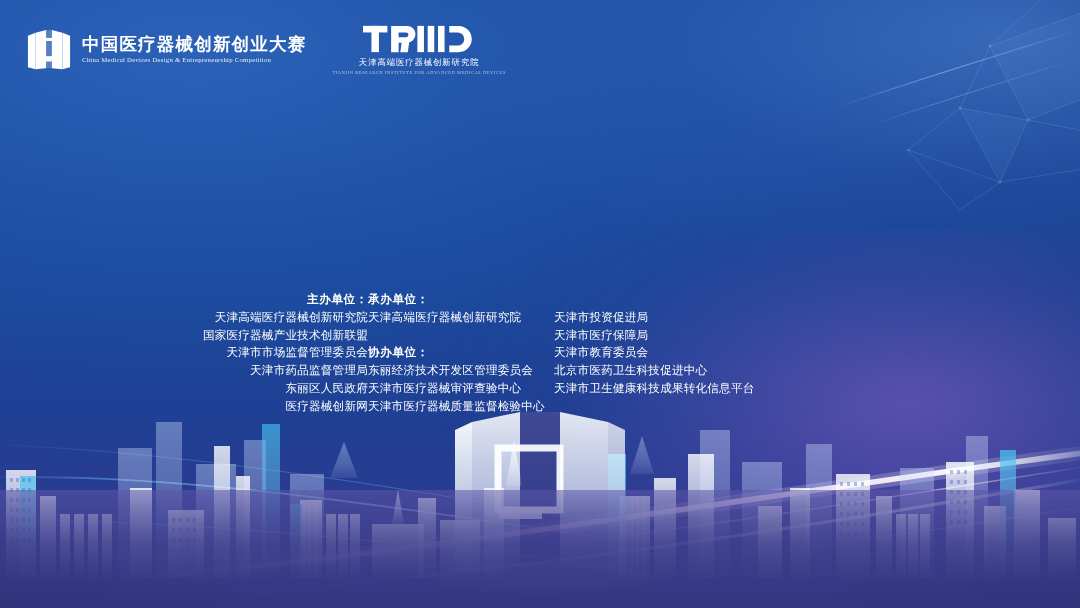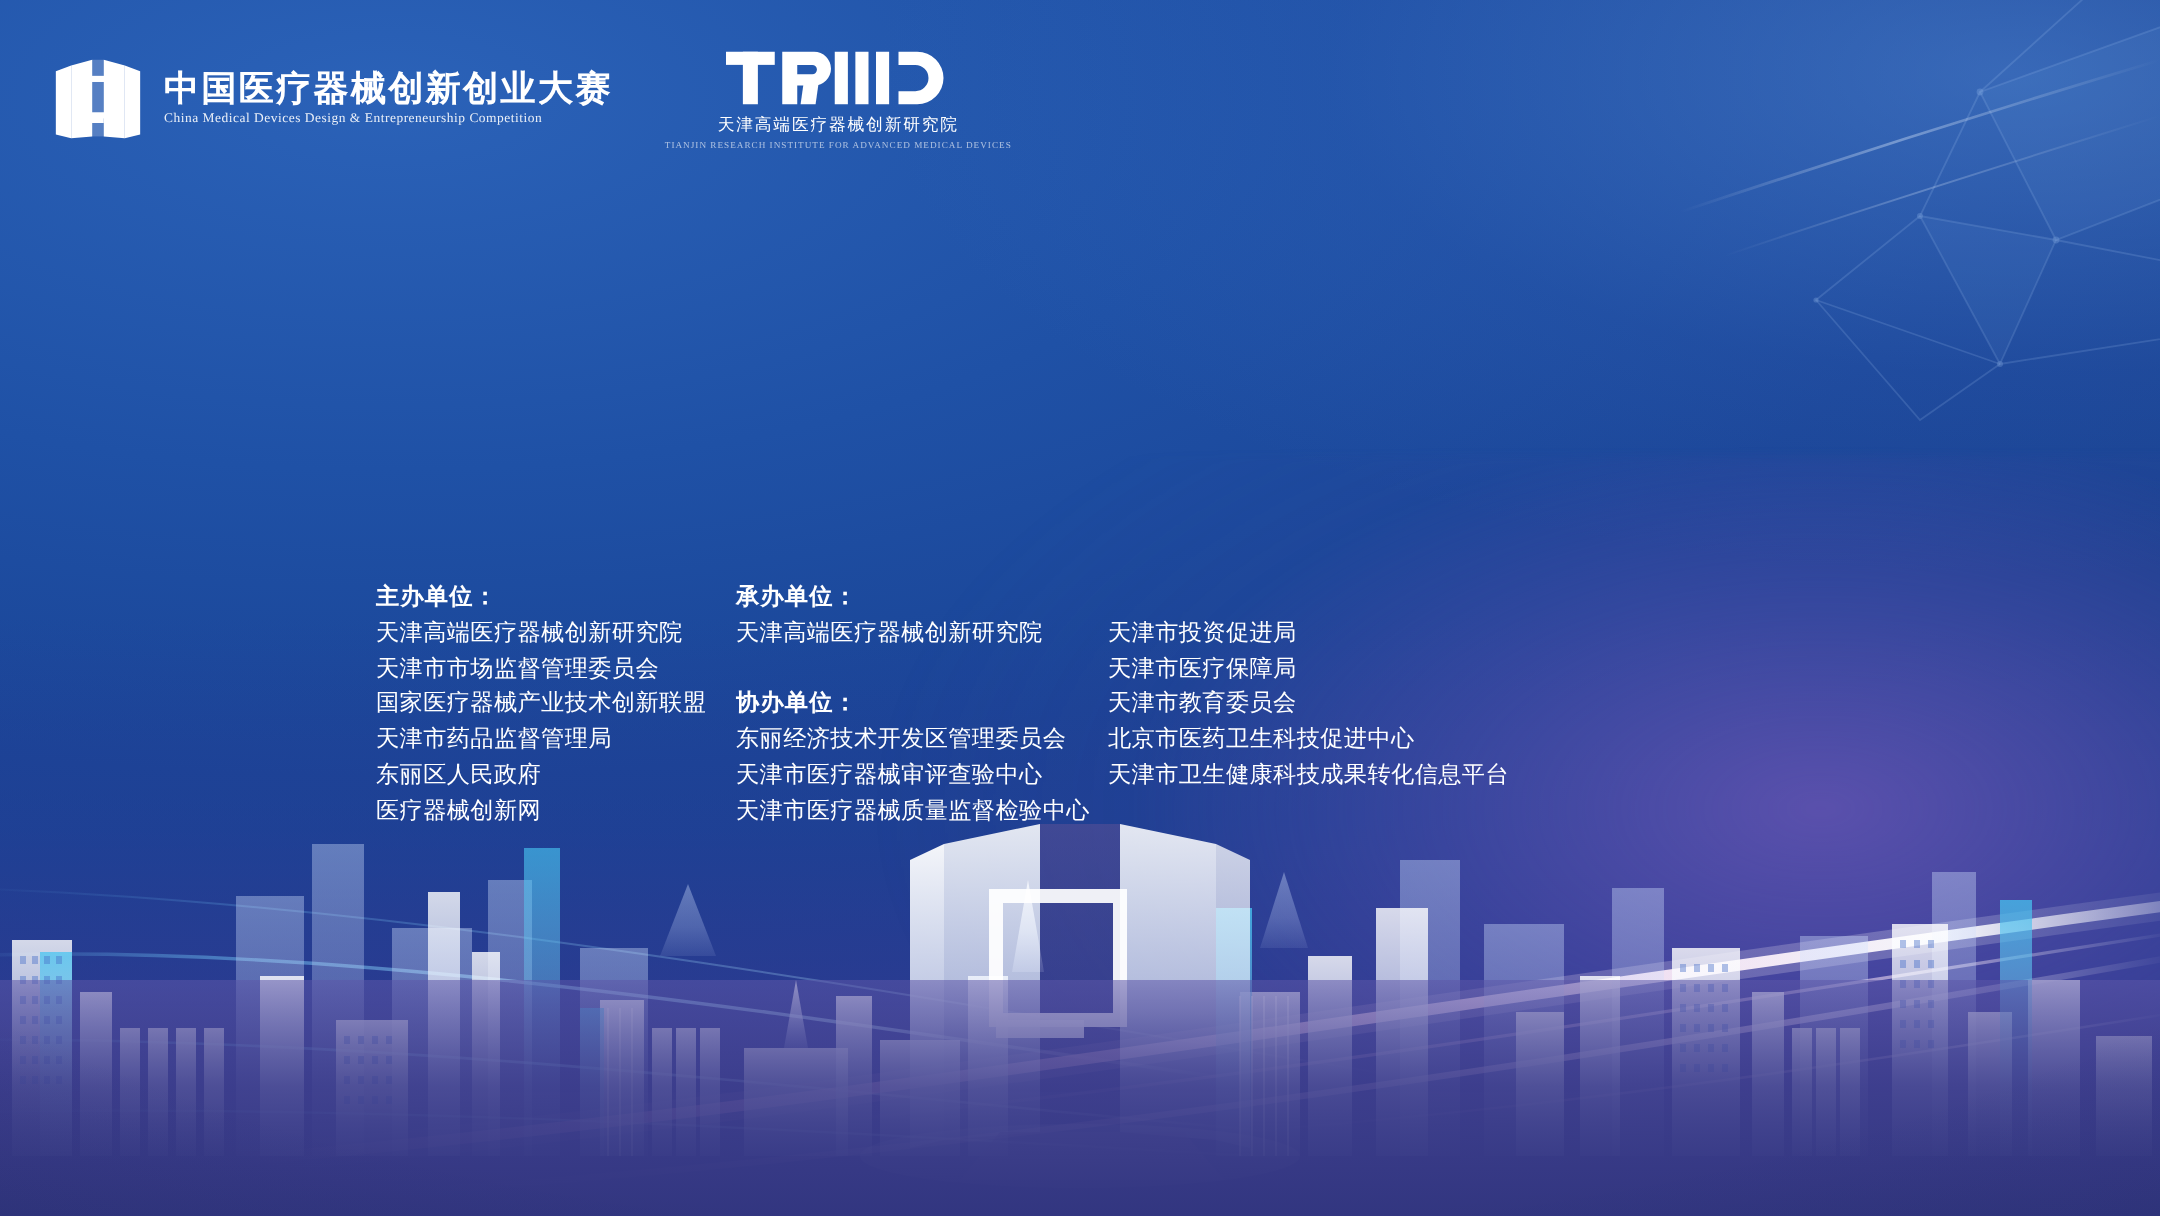--- a/index.html
+++ b/index.html
@@ -146,21 +146,21 @@
 
   
   .orgs {
     position: absolute;
     top: 290px; left: 188px;
     display: flex;
     z-index: 6;
     color: #ffffff;
   }
   .org-col { display: flex; flex-direction: column; }
-  .org-col.c1 { width: 180px; }
+  .org-col.c1 { width: 180px; text-align: right; }
   .org-col.c2 { width: 186px; }
   .org-col.c3 { width: 134px; }
   .org-col.c4 { width: 210px; }
 
   .org-head {
     font-size: 11.6px;
     font-weight: bold;
     letter-spacing: 0.6px;
     line-height: 17.8px;
     white-space: nowrap;
@@ -516,22 +516,22 @@
       <div class="trmd-en">TIANJIN RESEARCH INSTITUTE FOR ADVANCED MEDICAL DEVICES</div>
     </div>
   </div>
 
 
   <div class="orgs">
 
     <div class="org-col c1">
       <div class="org-head">主办单位：</div>
       <div class="org-item">天津高端医疗器械创新研究院</div>
+      <div class="org-item">国家医疗器械产业技术创新联盟</div>
       <div class="org-item">天津市市场监督管理委员会</div>
-      <div class="org-item">国家医疗器械产业技术创新联盟</div>
       <div class="org-item">天津市药品监督管理局</div>
       <div class="org-item">东丽区人民政府</div>
       <div class="org-item">医疗器械创新网</div>
     </div>
 
     <div class="org-col c2">
       <div class="org-head">承办单位：</div>
       <div class="org-item">天津高端医疗器械创新研究院</div>
       <div class="org-gap"></div>
       <div class="org-head">协办单位：</div>

